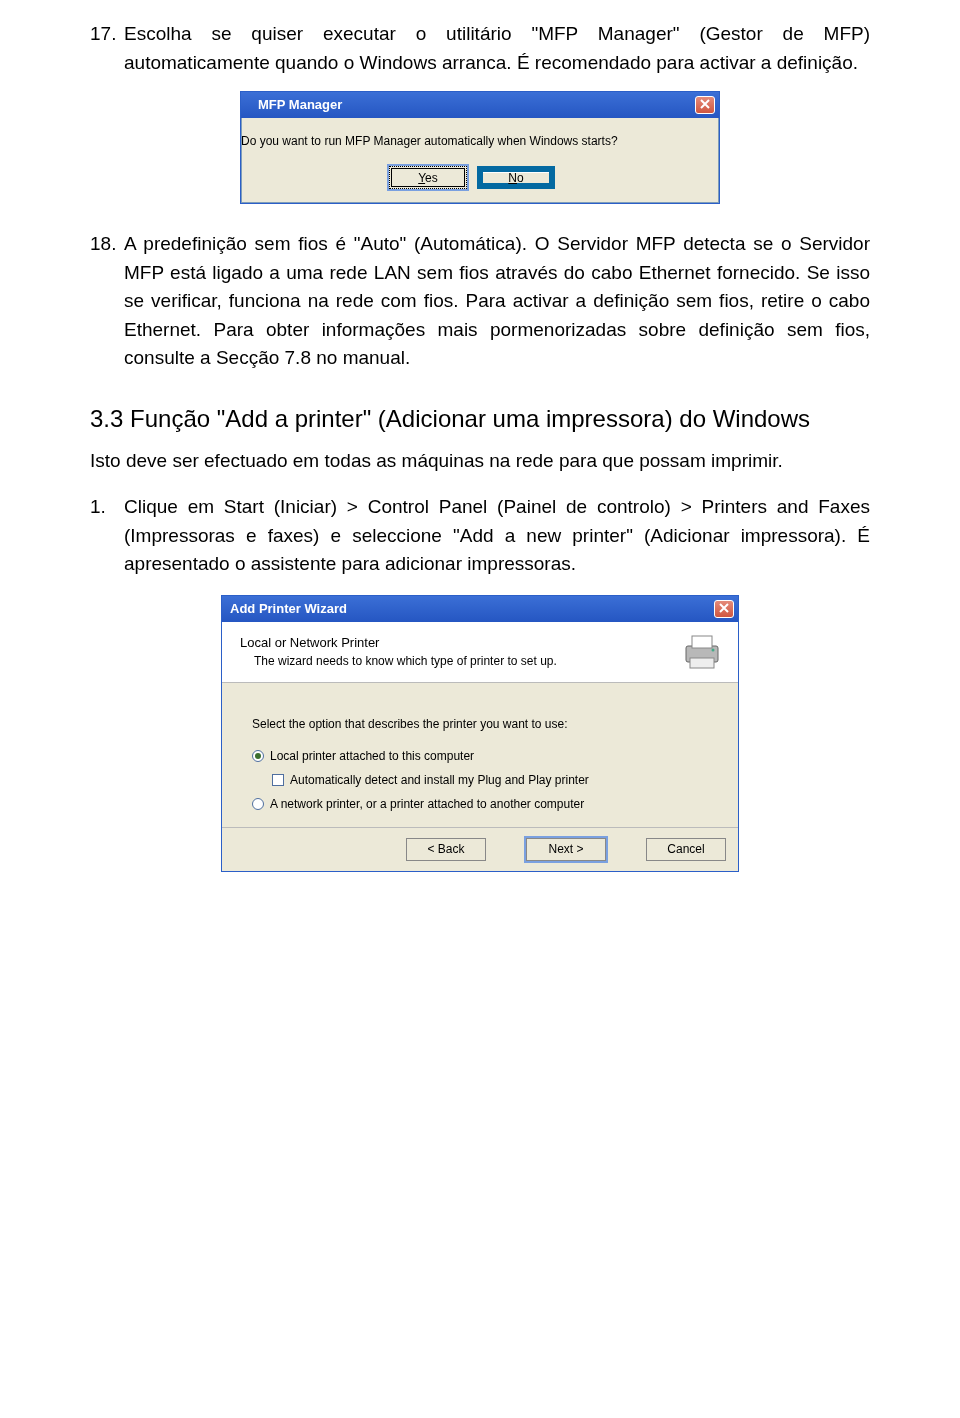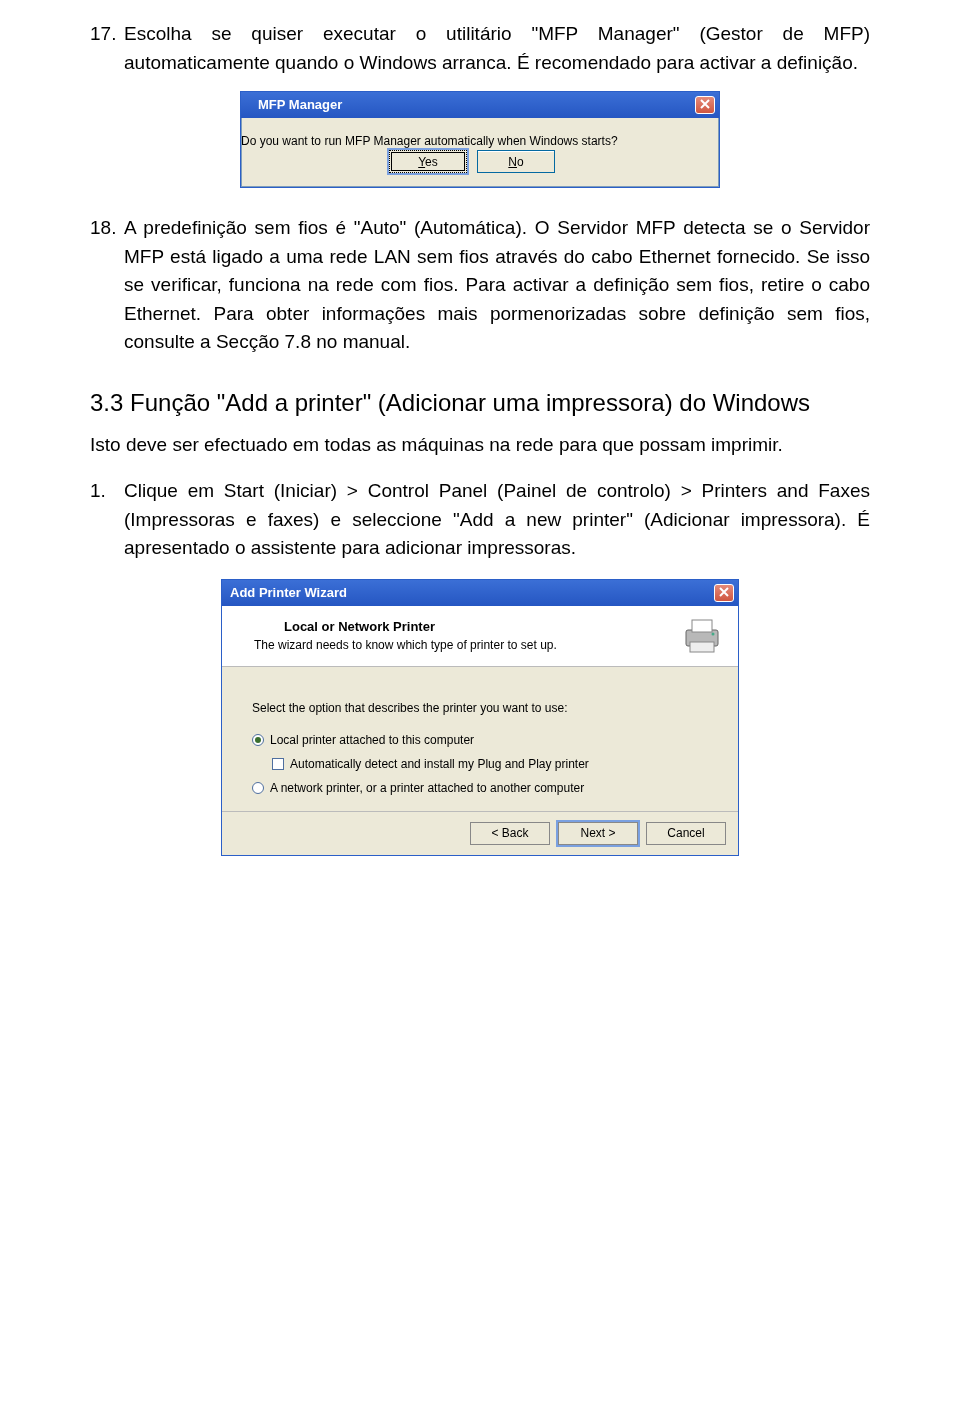--- a/index.html
+++ b/index.html
@@ -54,28 +54,28 @@
   .dlg-close svg { width: 10px; height: 10px; }
   .dlg-body {
     padding: 14px 16px 14px 0;
     font-size: 12px;
     color: #000;
   }
   .dlg-buttons {
     display: flex;
     justify-content: center;
     gap: 10px;
-    margin-top: 0;
+    margin-top: 16px;
   }
   .btn {
     width: 78px;
     height: 23px;
     font-size: 12px;
     background: #ece9d8;
-    border: 1px solid #0369a1;
+    border: 6px solid #0369a1;
     box-shadow: 0 1px 0 #fff inset;
     display: flex;
     align-items: center;
     justify-content: center;
   }
   .btn.focus {
     border: 1px dotted #000;
     outline: 1px solid #000;
     outline-offset: -3px;
     box-shadow: 0 0 0 2px #7aa0e0;
@@ -115,21 +115,21 @@
     height: 26px;
   }
   .wiz-header {
     background: #fff;
     border-bottom: 1px solid #bbb;
     padding: 10px 14px 10px 18px;
     display: flex;
     align-items: center;
   }
   .wiz-header .txt { flex: 1; }
-  .wiz-header .title2 { font-weight: bold; font-size: 13px; margin-left: 44px; }
+  .wiz-header .title2 { font-weight: normal; font-size: 13px; }
   .wiz-header .sub { font-size: 12px; color: #000; margin-left: 14px; }
   .printer-icon {
     width: 44px; height: 40px;
     position: relative;
   }
   .printer-icon svg { width: 44px; height: 40px; }
   .wiz-body {
     padding: 32px 30px 8px 30px;
     font-size: 12px;
     position: relative;
@@ -153,21 +153,21 @@
   .wiz-footer {
     border-top: 1px solid #bbb;
     padding: 10px 12px;
     display: flex;
     justify-content: flex-end;
     gap: 8px;
   }
   .wbtn {
     width: 80px; height: 23px;
     font-size: 12px; background: #ece9d8;
-    border: 1px solid #888; display:flex; align-items:center; justify-content:center;
+    border: 1px solid #888; display:flex; align-items:center; justify-content:center;margin-left:32px;
   }
   .wbtn.primary { box-shadow: 0 0 0 2px #7aa0e0; }
   .pagenum { text-align: center; font-size: 16px; margin-top: 26px; }
 </style>
 </head>
 <body>
 
 <div class="page">
 
   <div class="num-item">

